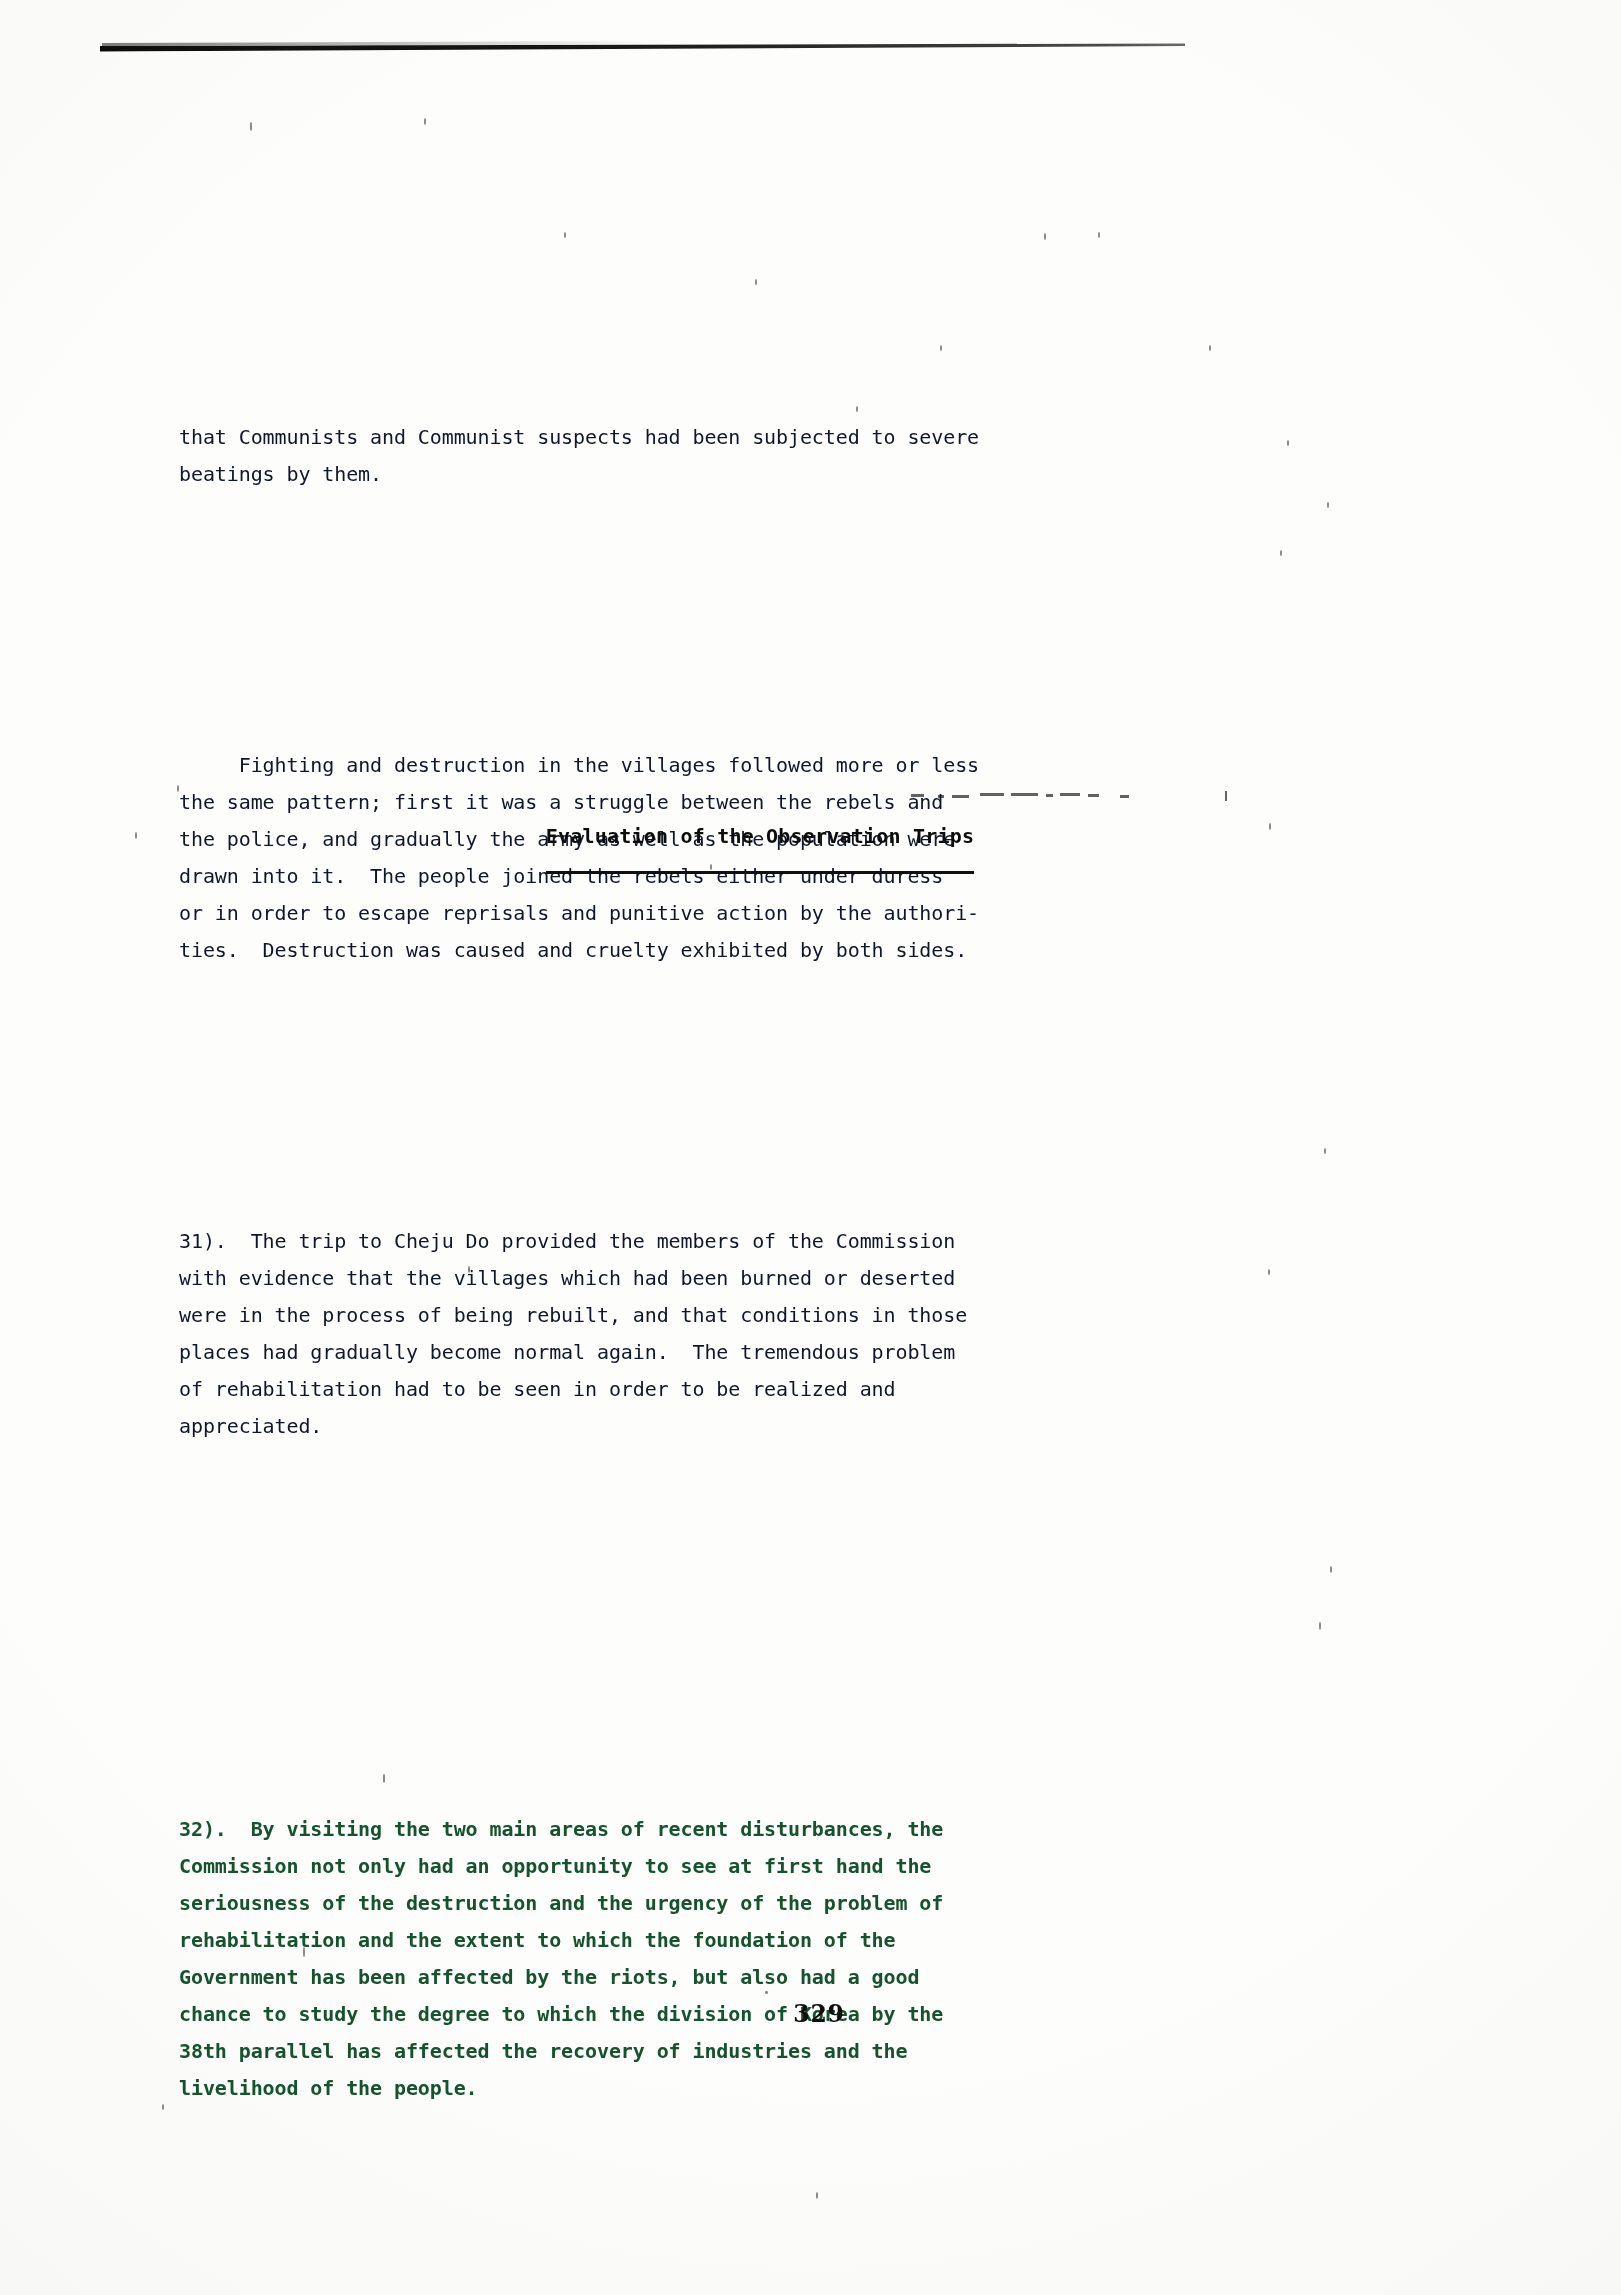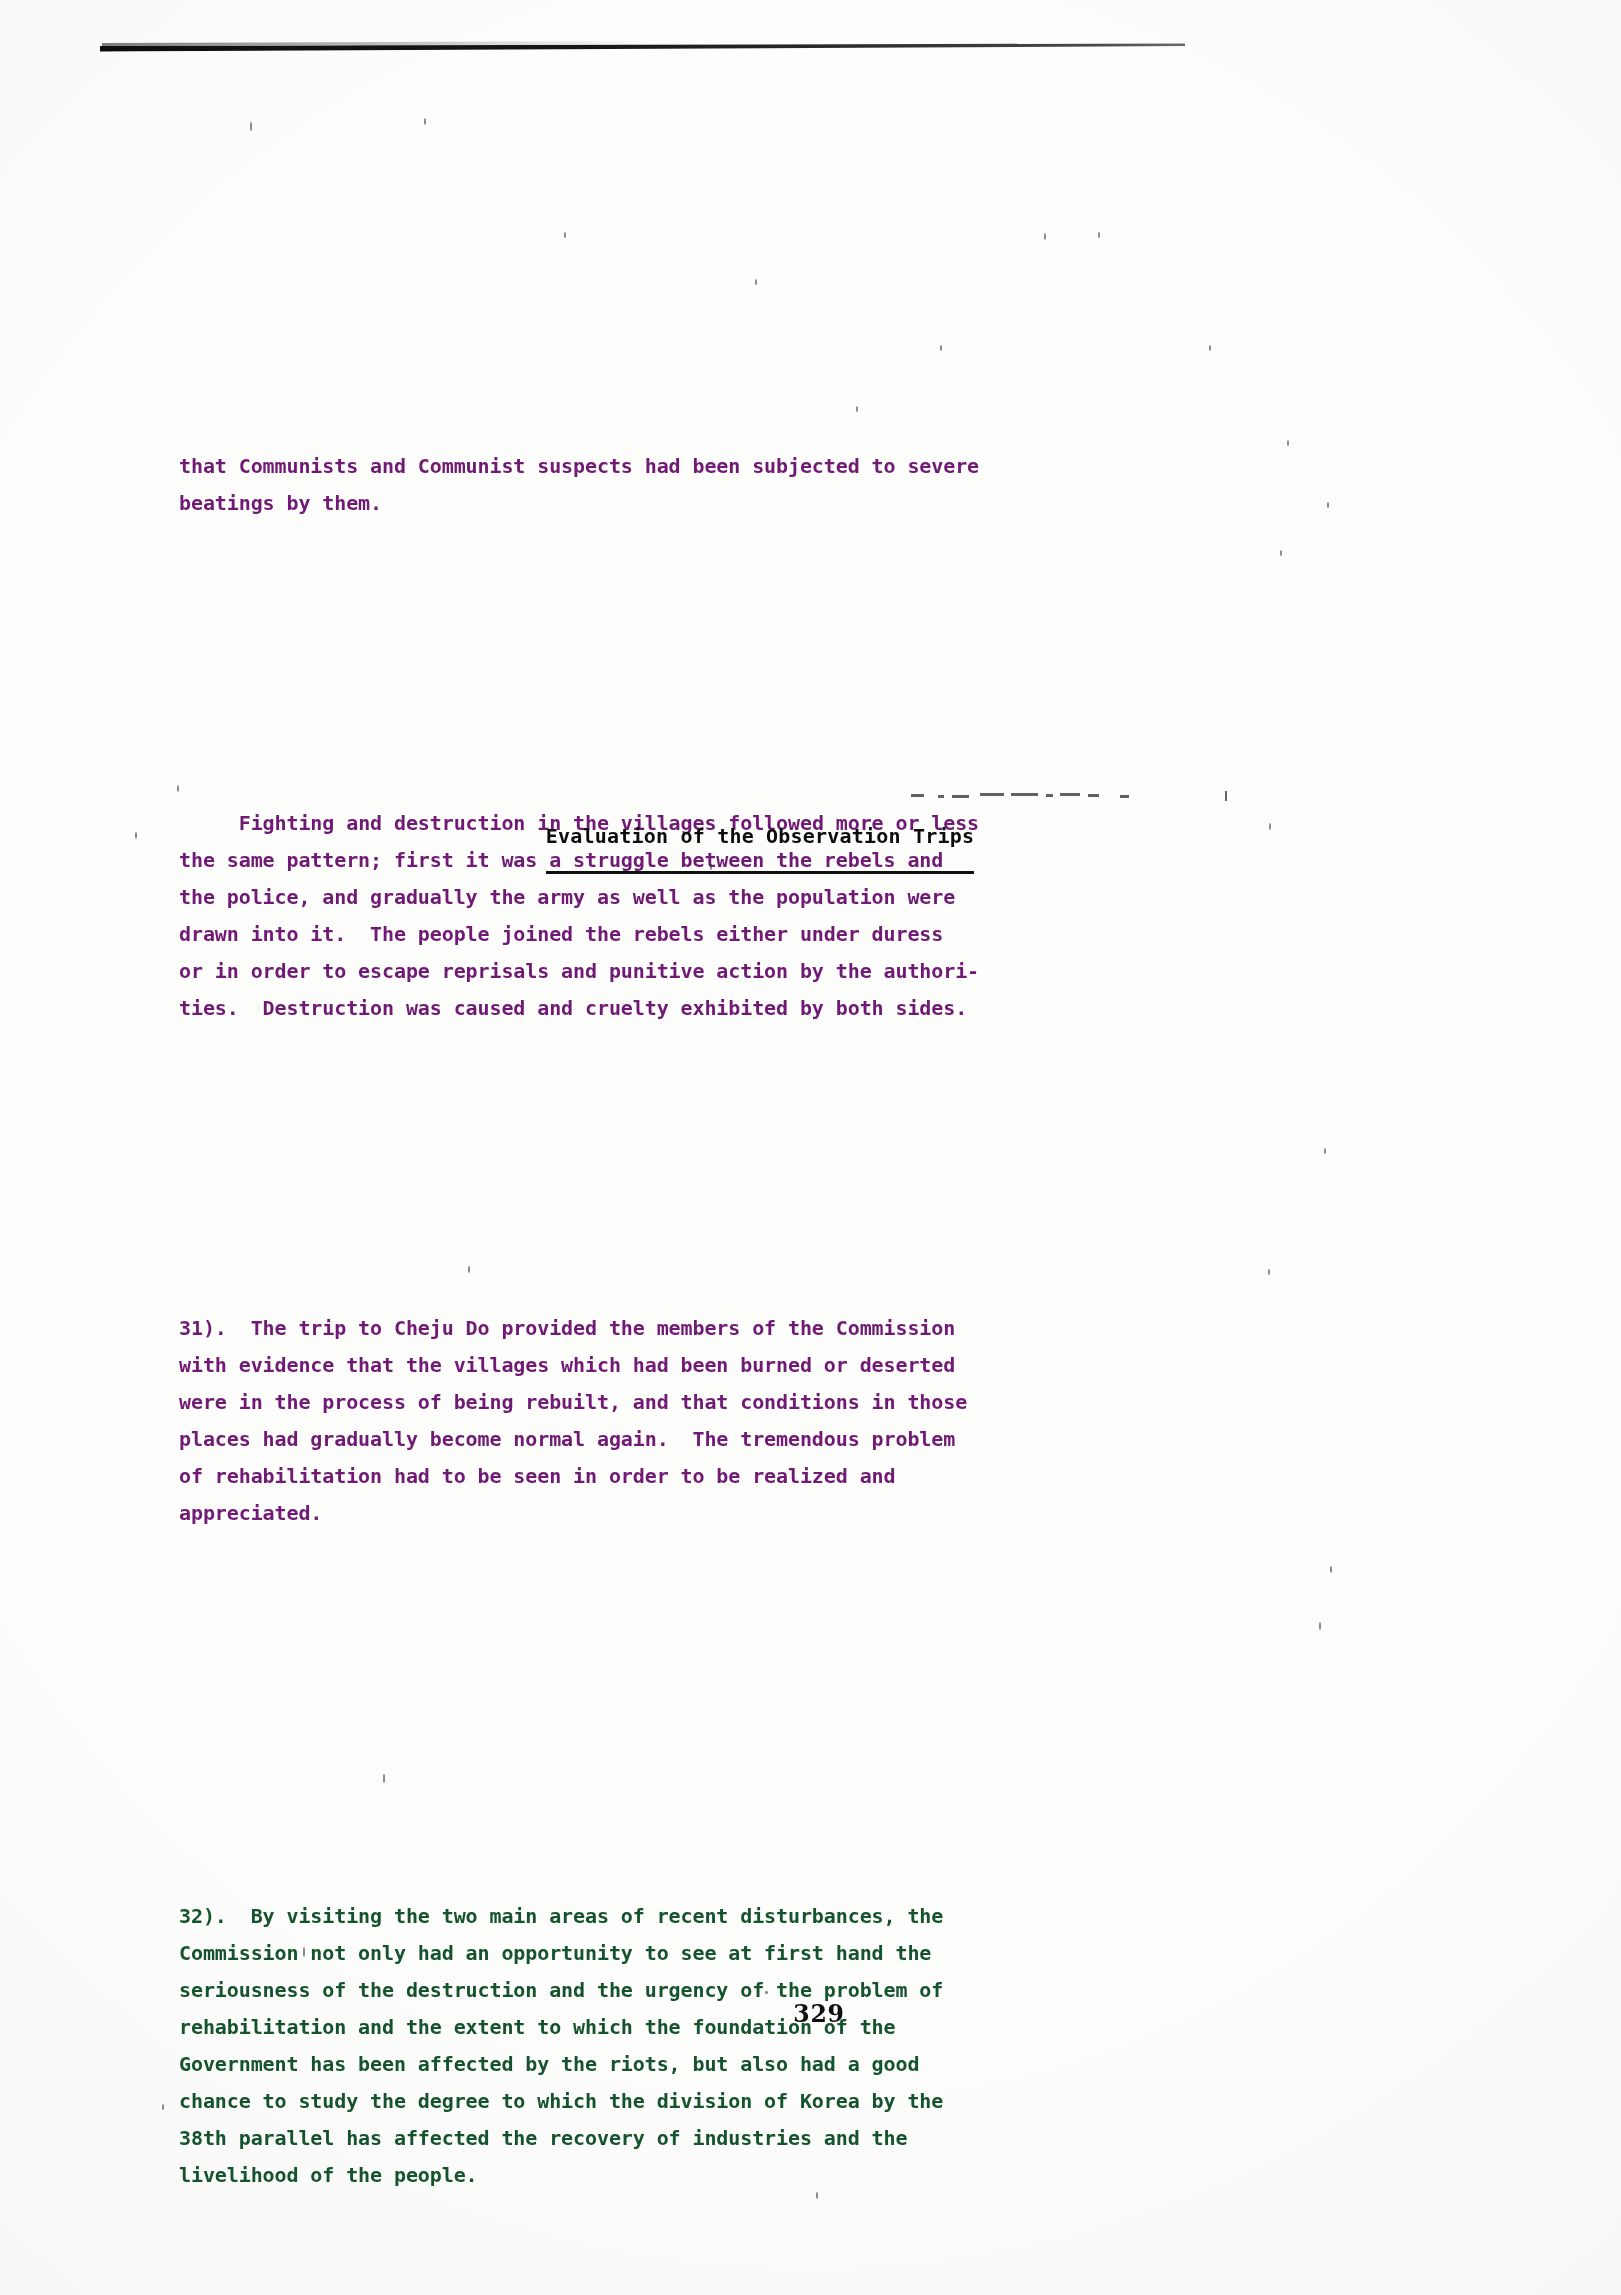--- a/index.html
+++ b/index.html
@@ -70,21 +70,21 @@
   }
   .para {
     margin: 0;
     white-space: pre-wrap;
     font-family: "DejaVu Sans Mono", "Liberation Mono", monospace;
   }
   .gap-sm { height: 32px; }
 
   
   .ink-dark    { color: #14532d; font-weight: 700; }
-  .ink-normal  { color: #701a75; font-weight: 700; margin-top: 29px; }
+  .ink-normal  { color: #0f172a; font-weight: 400; }
 
   
   .heading-wrap {
     position: absolute;
     left: 179px;
     top: 823px;
     width: 1162px;
     text-align: center;
   }
   .heading {

